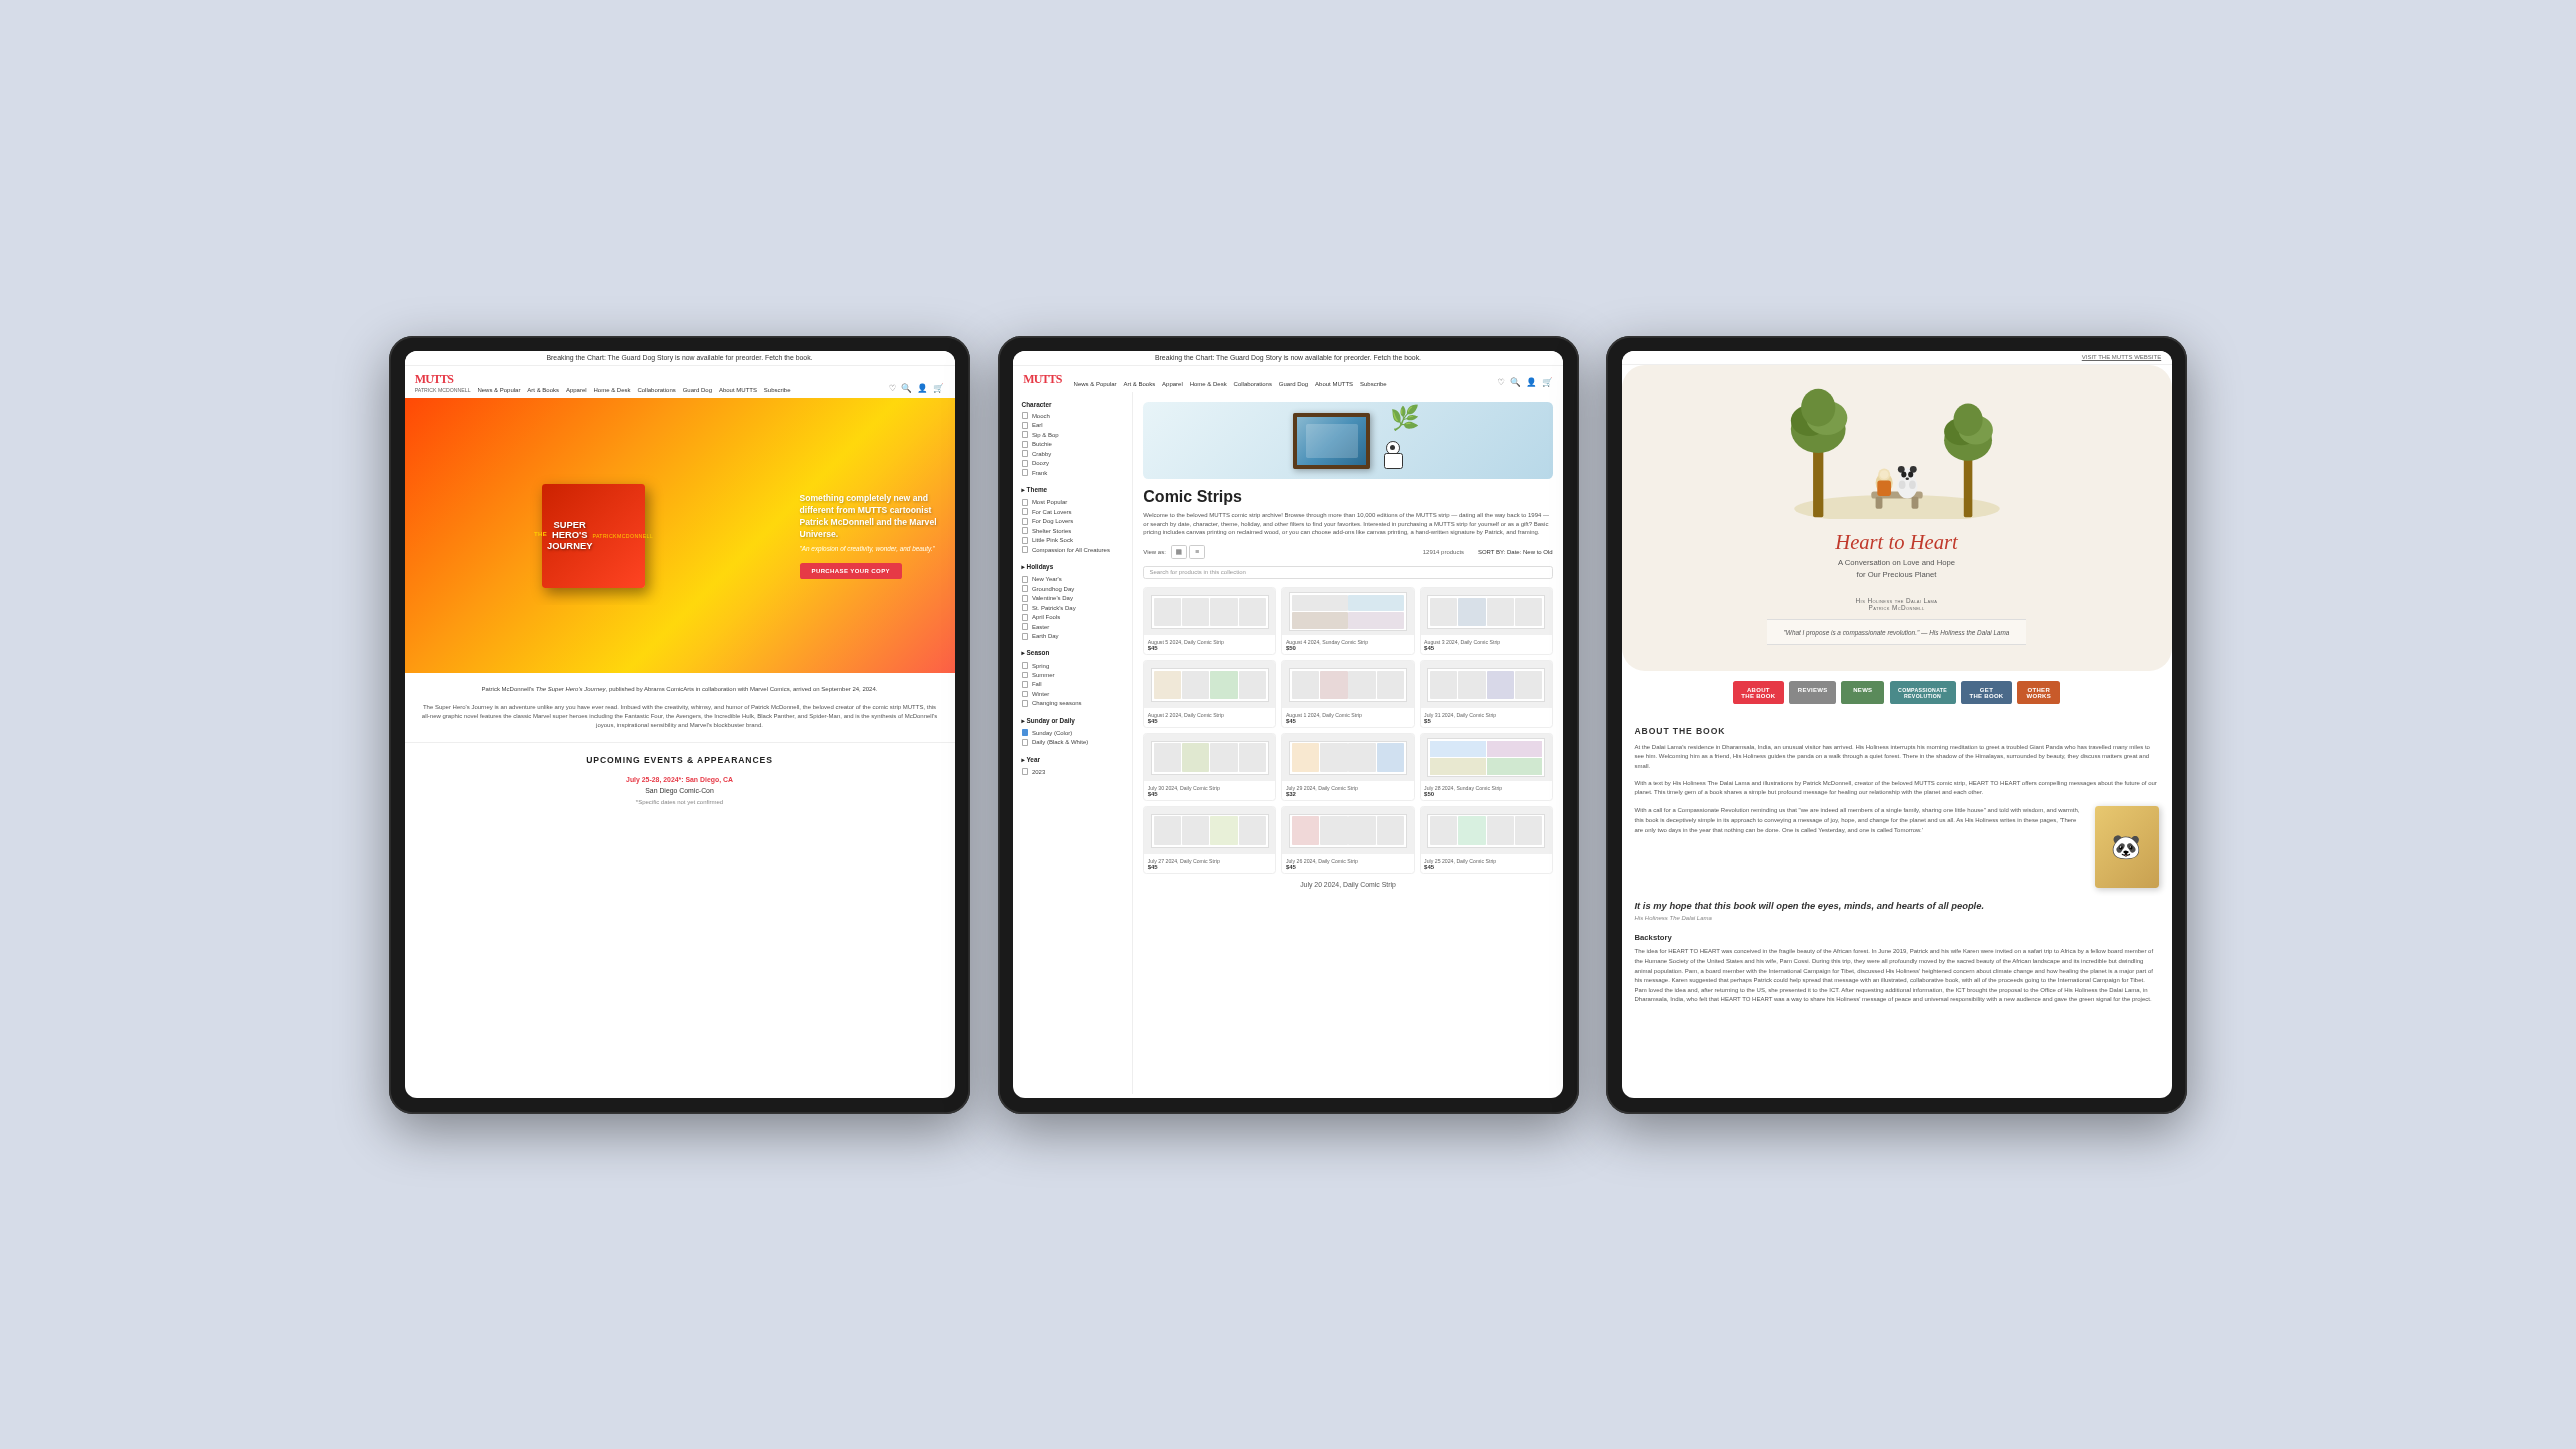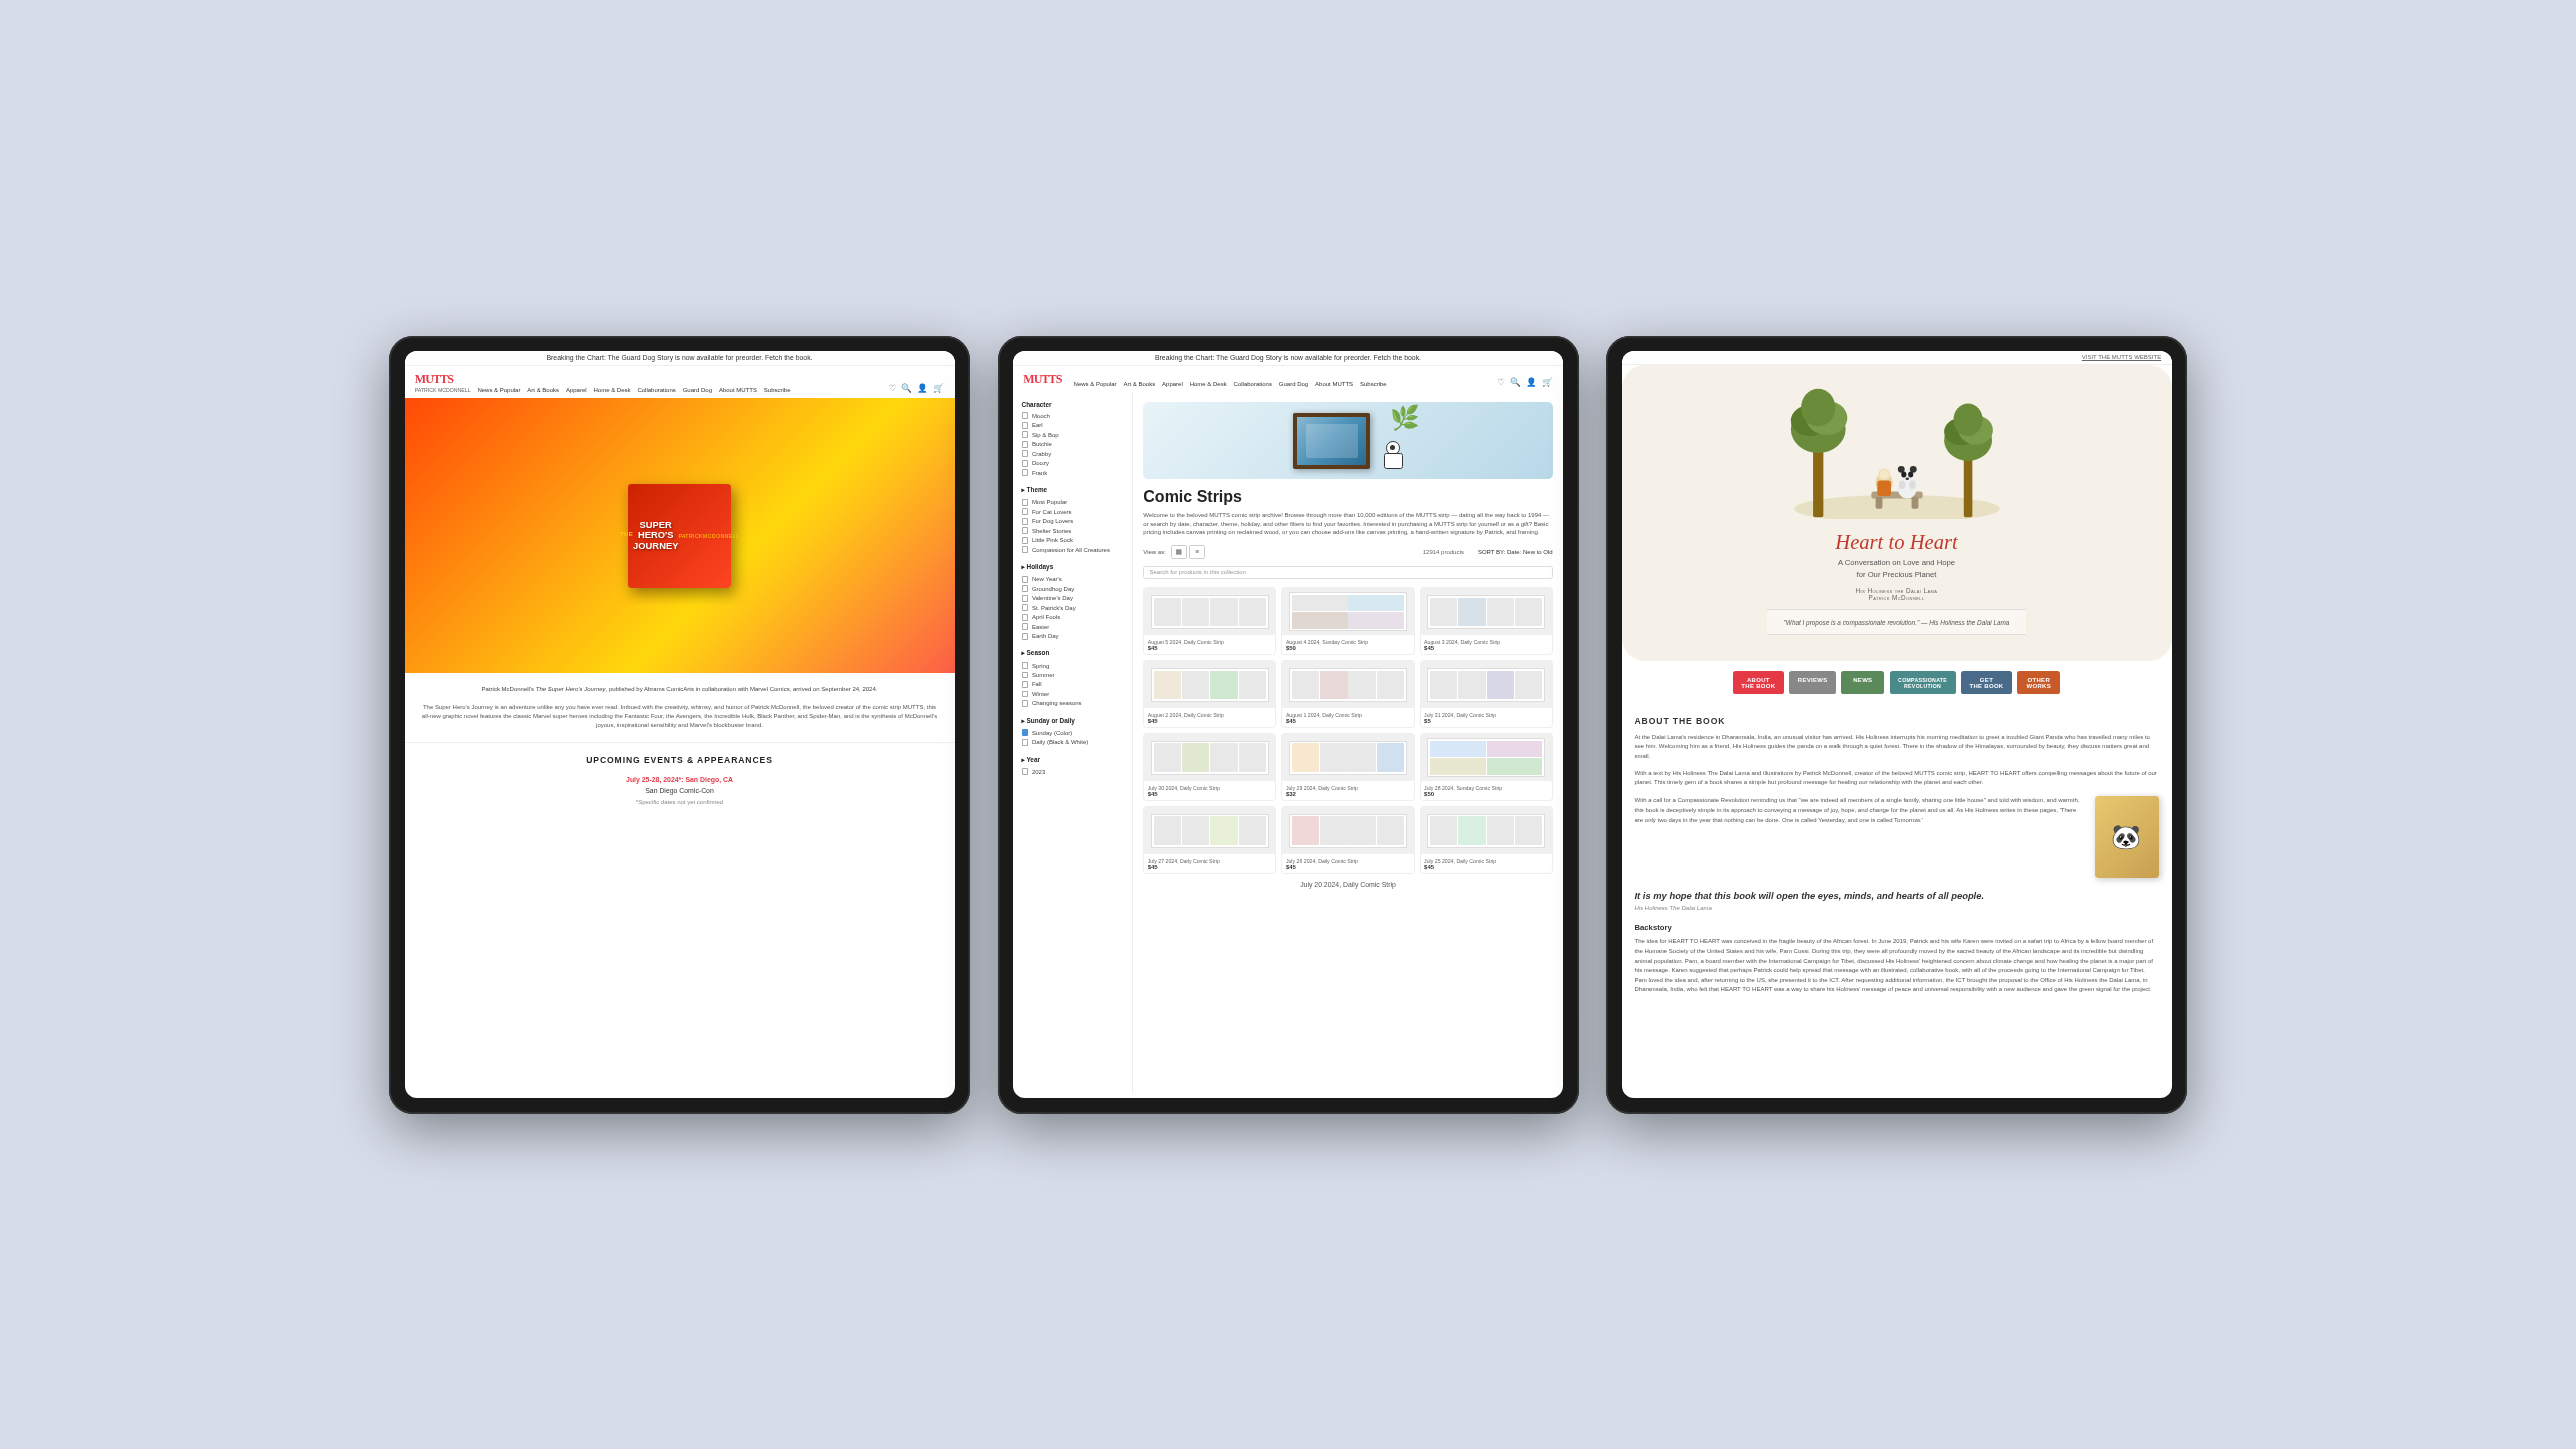--- a/index.html
+++ b/index.html
@@ -490,20 +490,25 @@
         <div class="t2-hero-image" style="background:transparent;height:auto;margin:0;position:relative;z-index:2;flex-direction:column;padding:17px;">
           <div style="width:103px;height:104px;background:linear-gradient(135deg,#cc2200,#ff4422);border-radius:3.4px;display:flex;flex-direction:row;align-items:center;justify-content:center;box-shadow:3.4px 5.2px 13.7px rgba(0,0,0,0.4);padding:6.9px;text-align:center;">
             <div style="font-size:6px;color:#ffcc00;font-weight:bold;margin-bottom:3.4px;text-transform:uppercase;letter-spacing:0.4px;">THE</div>
             <div style="font-size:9.4px;color:#fff;font-weight:900;line-height:1.1;text-transform:uppercase;text-shadow:0.9px 0.9px 2.6px rgba(0,0,0,0.5);">SUPER<br>HERO'S<br>JOURNEY</div>
             <div style="width:52px;height:0.9px;background:#ffcc00;margin:3.4px 0;"></div>
             <div style="font-size:5.2px;color:#ffcc00;text-transform:uppercase;letter-spacing:0.4px;">PATRICK</div>
             <div style="font-size:5.2px;color:#ffcc00;text-transform:uppercase;letter-spacing:0.4px;">McDONNELL</div>
           </div>
         </div>
 
+        <div style="position:relative;z-index:2;padding:0 17px;max-width:172px;">
+          <div style="font-size:8.6px;color:#fff;font-weight:bold;line-height:1.4;text-shadow:0.9px 0.9px 2.6px rgba(0,0,0,0.3);margin-bottom:5.2px;">Something completely new and different from MUTTS cartoonist Patrick McDonnell and the Marvel Universe.</div>
+          <div style="font-size:6.4px;color:#ffe;font-style:italic;margin-bottom:8.6px;">"An explosion of creativity, wonder, and beauty."</div>
+          <div class="t1-btn">PURCHASE YOUR COPY</div>
+        </div>
       </div>
 
       <div class="t1-description">
         <p style="font-size:6px;color:#444;line-height:1.5;text-align:center;">Patrick McDonnell's <em>The Super Hero's Journey</em>, published by Abrams ComicArts in collaboration with Marvel Comics, arrived on September 24, 2024.</p>
         <br>
         <p style="font-size:6px;color:#555;line-height:1.5;text-align:center;">The Super Hero's Journey is an adventure unlike any you have ever read. Imbued with the creativity, whimsy, and humor of Patrick McDonnell, the beloved creator of the comic strip MUTTS, this all-new graphic novel features the classic Marvel super heroes including the Fantastic Four, the Avengers, the Incredible Hulk, Black Panther, and Spider-Man, and is the synthesis of McDonnell's joyous, inspirational sensibility and Marvel's blockbuster brand.</p>
       </div>
 
       <div class="t1-events">
         <div class="t1-events-title">
@@ -972,21 +977,21 @@
               <ellipse cx="156" cy="108" rx="3" ry="3.5" fill="#222"></ellipse>
 
               <ellipse cx="152" cy="113" rx="2" ry="1.5" fill="#333"></ellipse>
 
               <ellipse cx="146" cy="120" rx="4" ry="5" fill="#ddd"></ellipse>
               <ellipse cx="158" cy="120" rx="4" ry="5" fill="#ddd"></ellipse>
             </svg>
           </div>
 
           <div class="t3-title">Heart to Heart</div>
-          <div style="font-size:7.7px;color:#555;text-align:center;line-height:1.5;margin-bottom:3px;font-style:normal;">A Conversation on Love and Hope<br>for Our Precious Planet</div>
+          <div style="font-size:7.7px;color:#555;text-align:center;line-height:1.5;margin-bottom:13px;font-style:normal;">A Conversation on Love and Hope<br>for Our Precious Planet</div>
           <div style="font-size:6.4px;color:#666;text-align:center;margin-top:3.4px;font-variant:small-caps;letter-spacing:0.4px;">His Holiness the Dalai Lama</div>
           <div style="font-size:6.4px;color:#666;text-align:center;font-variant:small-caps;letter-spacing:0.4px;">Patrick McDonnell</div>
 
           <div class="t3-quote">"What I propose is a compassionate revolution." — His Holiness the Dalai Lama</div>
 
         </div>
 
         <div class="t3-nav-buttons">
           <div class="t3-nav-btn t3-btn-red">About<br>the Book</div>
           <div class="t3-nav-btn t3-btn-gray">Reviews</div>

